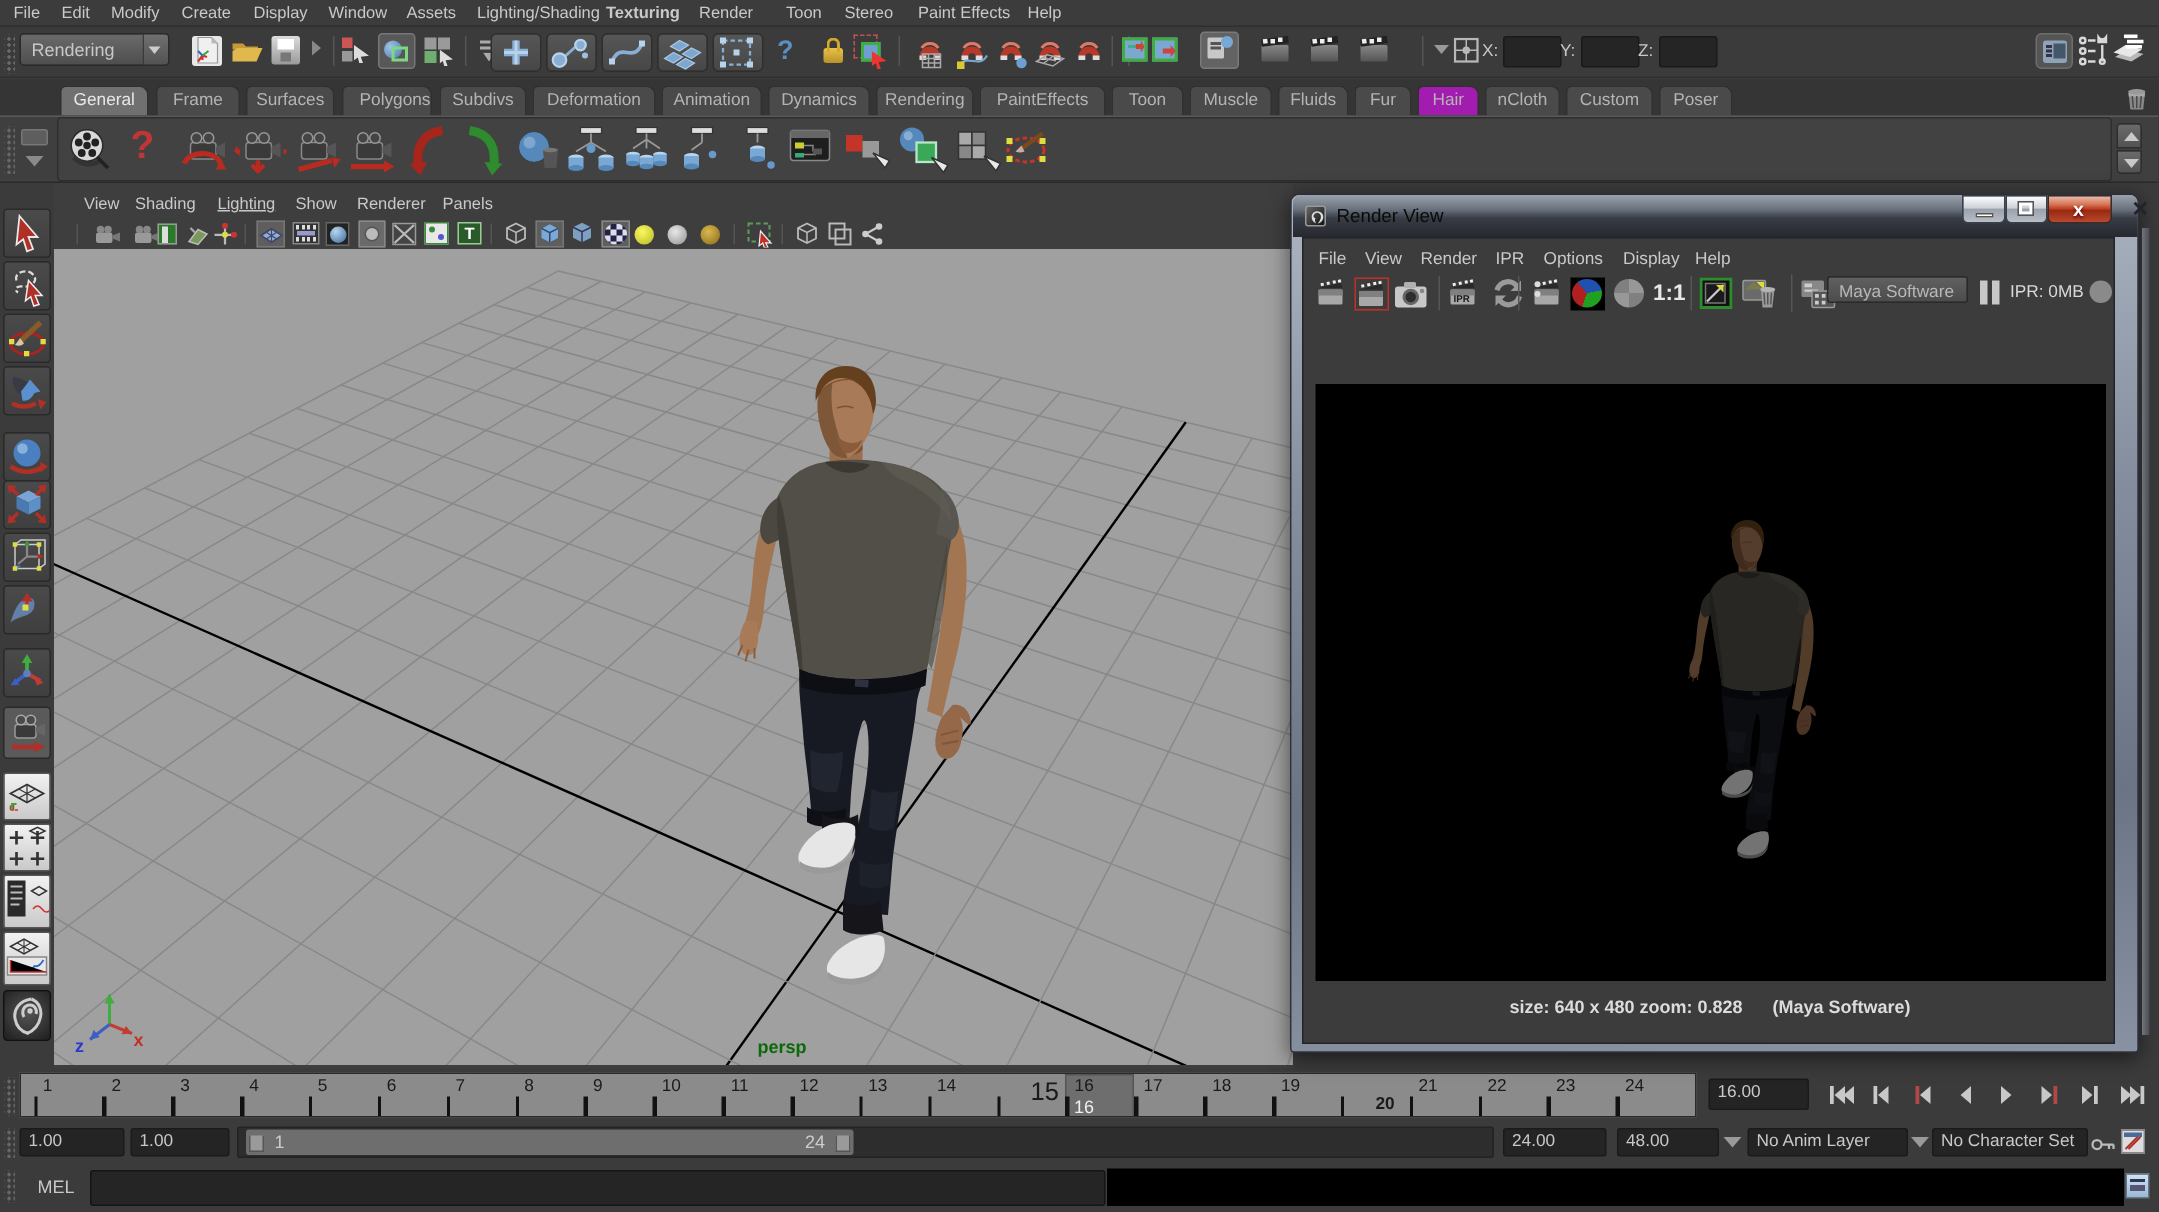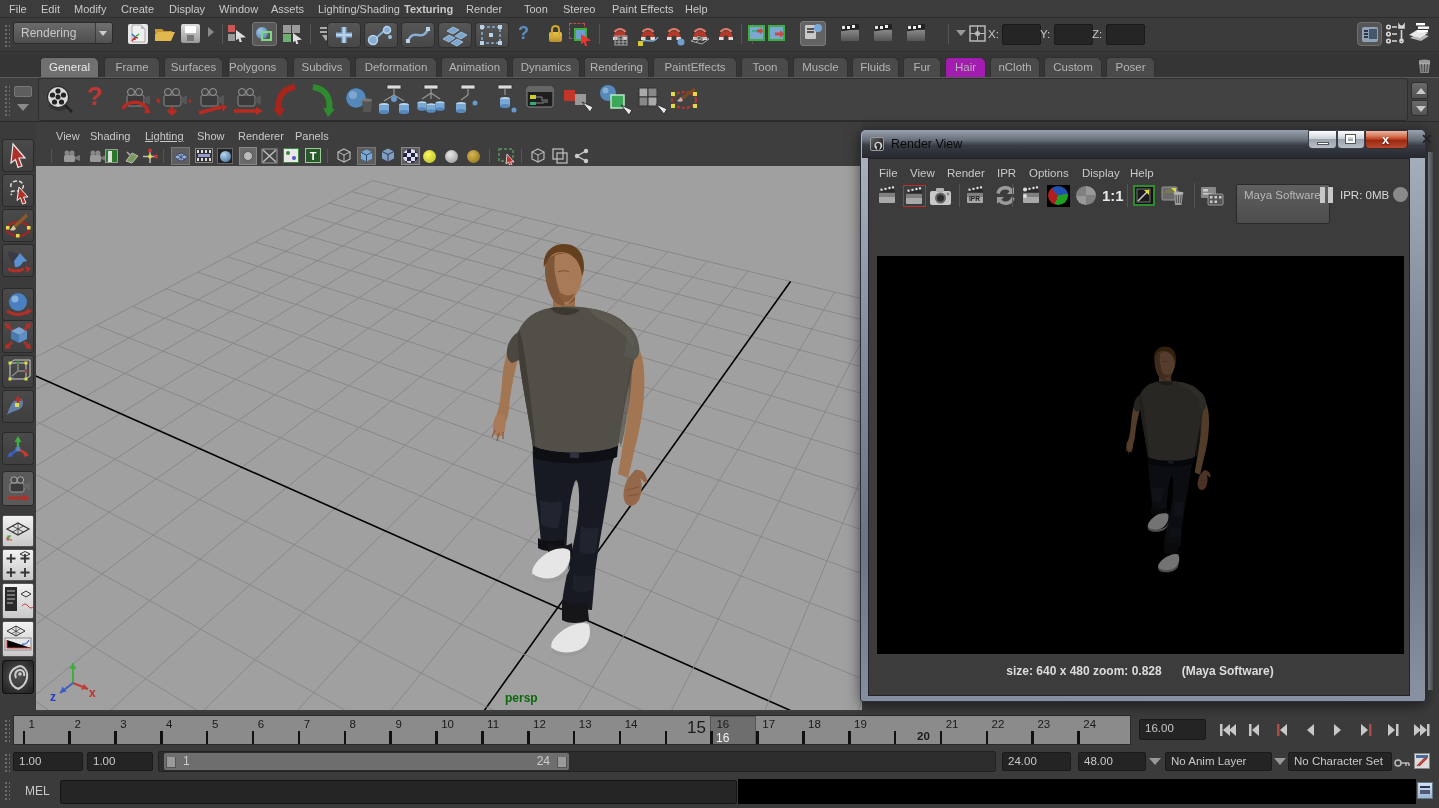--- a/index.html
+++ b/index.html
@@ -248,21 +248,21 @@
         <rect x="8" y="1" width="9" height="2.4"></rect>
         <rect x="10" y="4.5" width="11" height="2.4"></rect>
         <rect x="9" y="8" width="11" height="2.4"></rect>
       </g>
     </svg>
 </div>
 <div class="abs" style="left:0;top:53px;width:1439px;height:24px;background:#353535;">
 <div class="abs" style="left:40px;top:4px;width:59px;height:20px;background:#707070;border-radius:4px 6px 0 0;border:1px solid #303030;border-bottom:none;text-align:center;color:#e8e8e8;font-size:11.5px;line-height:19px;">General</div>
 <div class="abs" style="left:104px;top:4px;width:56px;height:20px;background:#4a4a4a;border-radius:4px 6px 0 0;border:1px solid #303030;border-bottom:none;text-align:center;color:#b4b4b4;font-size:11.5px;line-height:19px;">Frame</div>
 <div class="abs" style="left:164px;top:4px;width:59px;height:20px;background:#4a4a4a;border-radius:4px 6px 0 0;border:1px solid #303030;border-bottom:none;text-align:center;color:#b4b4b4;font-size:11.5px;line-height:19px;">Surfaces</div>
-<div class="abs" style="left:228px;top:4px;width:60px;height:20px;background:#4a4a4a;border-radius:4px 6px 0 0;border:1px solid #303030;border-bottom:none;text-align:left;color:#b4b4b4;font-size:11.5px;line-height:19px;">Polygons</div>
+<div class="abs" style="left:228px;top:4px;width:60px;height:20px;background:#4a4a4a;border-radius:4px 6px 0 0;border:1px solid #303030;border-bottom:none;text-align:right;color:#b4b4b4;font-size:11.5px;line-height:19px;">Polygons</div>
 <div class="abs" style="left:293px;top:4px;width:58px;height:20px;background:#4a4a4a;border-radius:4px 6px 0 0;border:1px solid #303030;border-bottom:none;text-align:center;color:#b4b4b4;font-size:11.5px;line-height:19px;">Subdivs</div>
 <div class="abs" style="left:355px;top:4px;width:82px;height:20px;background:#4a4a4a;border-radius:4px 6px 0 0;border:1px solid #303030;border-bottom:none;text-align:center;color:#b4b4b4;font-size:11.5px;line-height:19px;">Deformation</div>
 <div class="abs" style="left:441px;top:4px;width:67px;height:20px;background:#4a4a4a;border-radius:4px 6px 0 0;border:1px solid #303030;border-bottom:none;text-align:center;color:#b4b4b4;font-size:11.5px;line-height:19px;">Animation</div>
 <div class="abs" style="left:512px;top:4px;width:68px;height:20px;background:#4a4a4a;border-radius:4px 6px 0 0;border:1px solid #303030;border-bottom:none;text-align:center;color:#b4b4b4;font-size:11.5px;line-height:19px;">Dynamics</div>
 <div class="abs" style="left:584px;top:4px;width:65px;height:20px;background:#4a4a4a;border-radius:4px 6px 0 0;border:1px solid #303030;border-bottom:none;text-align:center;color:#b4b4b4;font-size:11.5px;line-height:19px;">Rendering</div>
 <div class="abs" style="left:653px;top:4px;width:84px;height:20px;background:#4a4a4a;border-radius:4px 6px 0 0;border:1px solid #303030;border-bottom:none;text-align:center;color:#b4b4b4;font-size:11.5px;line-height:19px;">PaintEffects</div>
 <div class="abs" style="left:741px;top:4px;width:48px;height:20px;background:#4a4a4a;border-radius:4px 6px 0 0;border:1px solid #303030;border-bottom:none;text-align:center;color:#b4b4b4;font-size:11.5px;line-height:19px;">Toon</div>
 <div class="abs" style="left:793px;top:4px;width:55px;height:20px;background:#4a4a4a;border-radius:4px 6px 0 0;border:1px solid #303030;border-bottom:none;text-align:center;color:#b4b4b4;font-size:11.5px;line-height:19px;">Muscle</div>
 <div class="abs" style="left:852px;top:4px;width:47px;height:20px;background:#4a4a4a;border-radius:4px 6px 0 0;border:1px solid #303030;border-bottom:none;text-align:center;color:#b4b4b4;font-size:11.5px;line-height:19px;">Fluids</div>
 <div class="abs" style="left:903px;top:4px;width:38px;height:20px;background:#4a4a4a;border-radius:4px 6px 0 0;border:1px solid #303030;border-bottom:none;text-align:center;color:#b4b4b4;font-size:11.5px;line-height:19px;">Fur</div>
@@ -1047,21 +1047,21 @@
         <rect x="3" y="8" width="9" height="1.5" fill="#ccc"></rect>
         <rect x="8" y="9" width="15" height="11" rx="1" fill="#555" stroke="#999"></rect>
         <g fill="#ccc">
           <rect x="10" y="11" width="2.5" height="2.5"></rect>
           <rect x="14.5" y="11" width="2.5" height="2.5"></rect>
           <rect x="19" y="11" width="2.5" height="2.5"></rect>
           <rect x="10" y="15.5" width="2.5" height="2.5"></rect>
           <rect x="14.5" y="15.5" width="2.5" height="2.5"></rect>
         </g>
       </svg>
-<div class="abs" style="left:367px;top:25px;width:94px;height:40px;background:linear-gradient(#606060,#4c4c4c);border:1px solid #2a2a2a;border-radius:2px;">
+<div class="abs" style="left:349px;top:25px;width:94px;height:18px;background:linear-gradient(#606060,#4c4c4c);border:1px solid #2a2a2a;border-radius:2px;">
         <span style="position:absolute;left:7px;top:4px;color:#b8b8b8;font-size:11.5px;white-space:nowrap;">Maya Software</span>
       </div>
 <div class="abs" style="left:451px;top:28px;width:5px;height:16px;background:#c8c8c8;"></div>
       <div class="abs" style="left:459px;top:28px;width:5px;height:16px;background:#c8c8c8;"></div>
 <span class="abs" style="left:471px;top:30px;color:#d8d8d8;font-size:11.5px;white-space:nowrap;">IPR: 0MB</span>
 <div class="abs" style="left:524px;top:28px;width:15px;height:15px;background:#8a8a8a;border-radius:50%;"></div>
 <div class="abs" style="left:8px;top:97px;width:527px;height:398px;background:#000;overflow:hidden;">
 <svg class="abs" width="104" height="236" style="left:241px;top:87px;" viewBox="0 0 190 430">
 <g>
 

